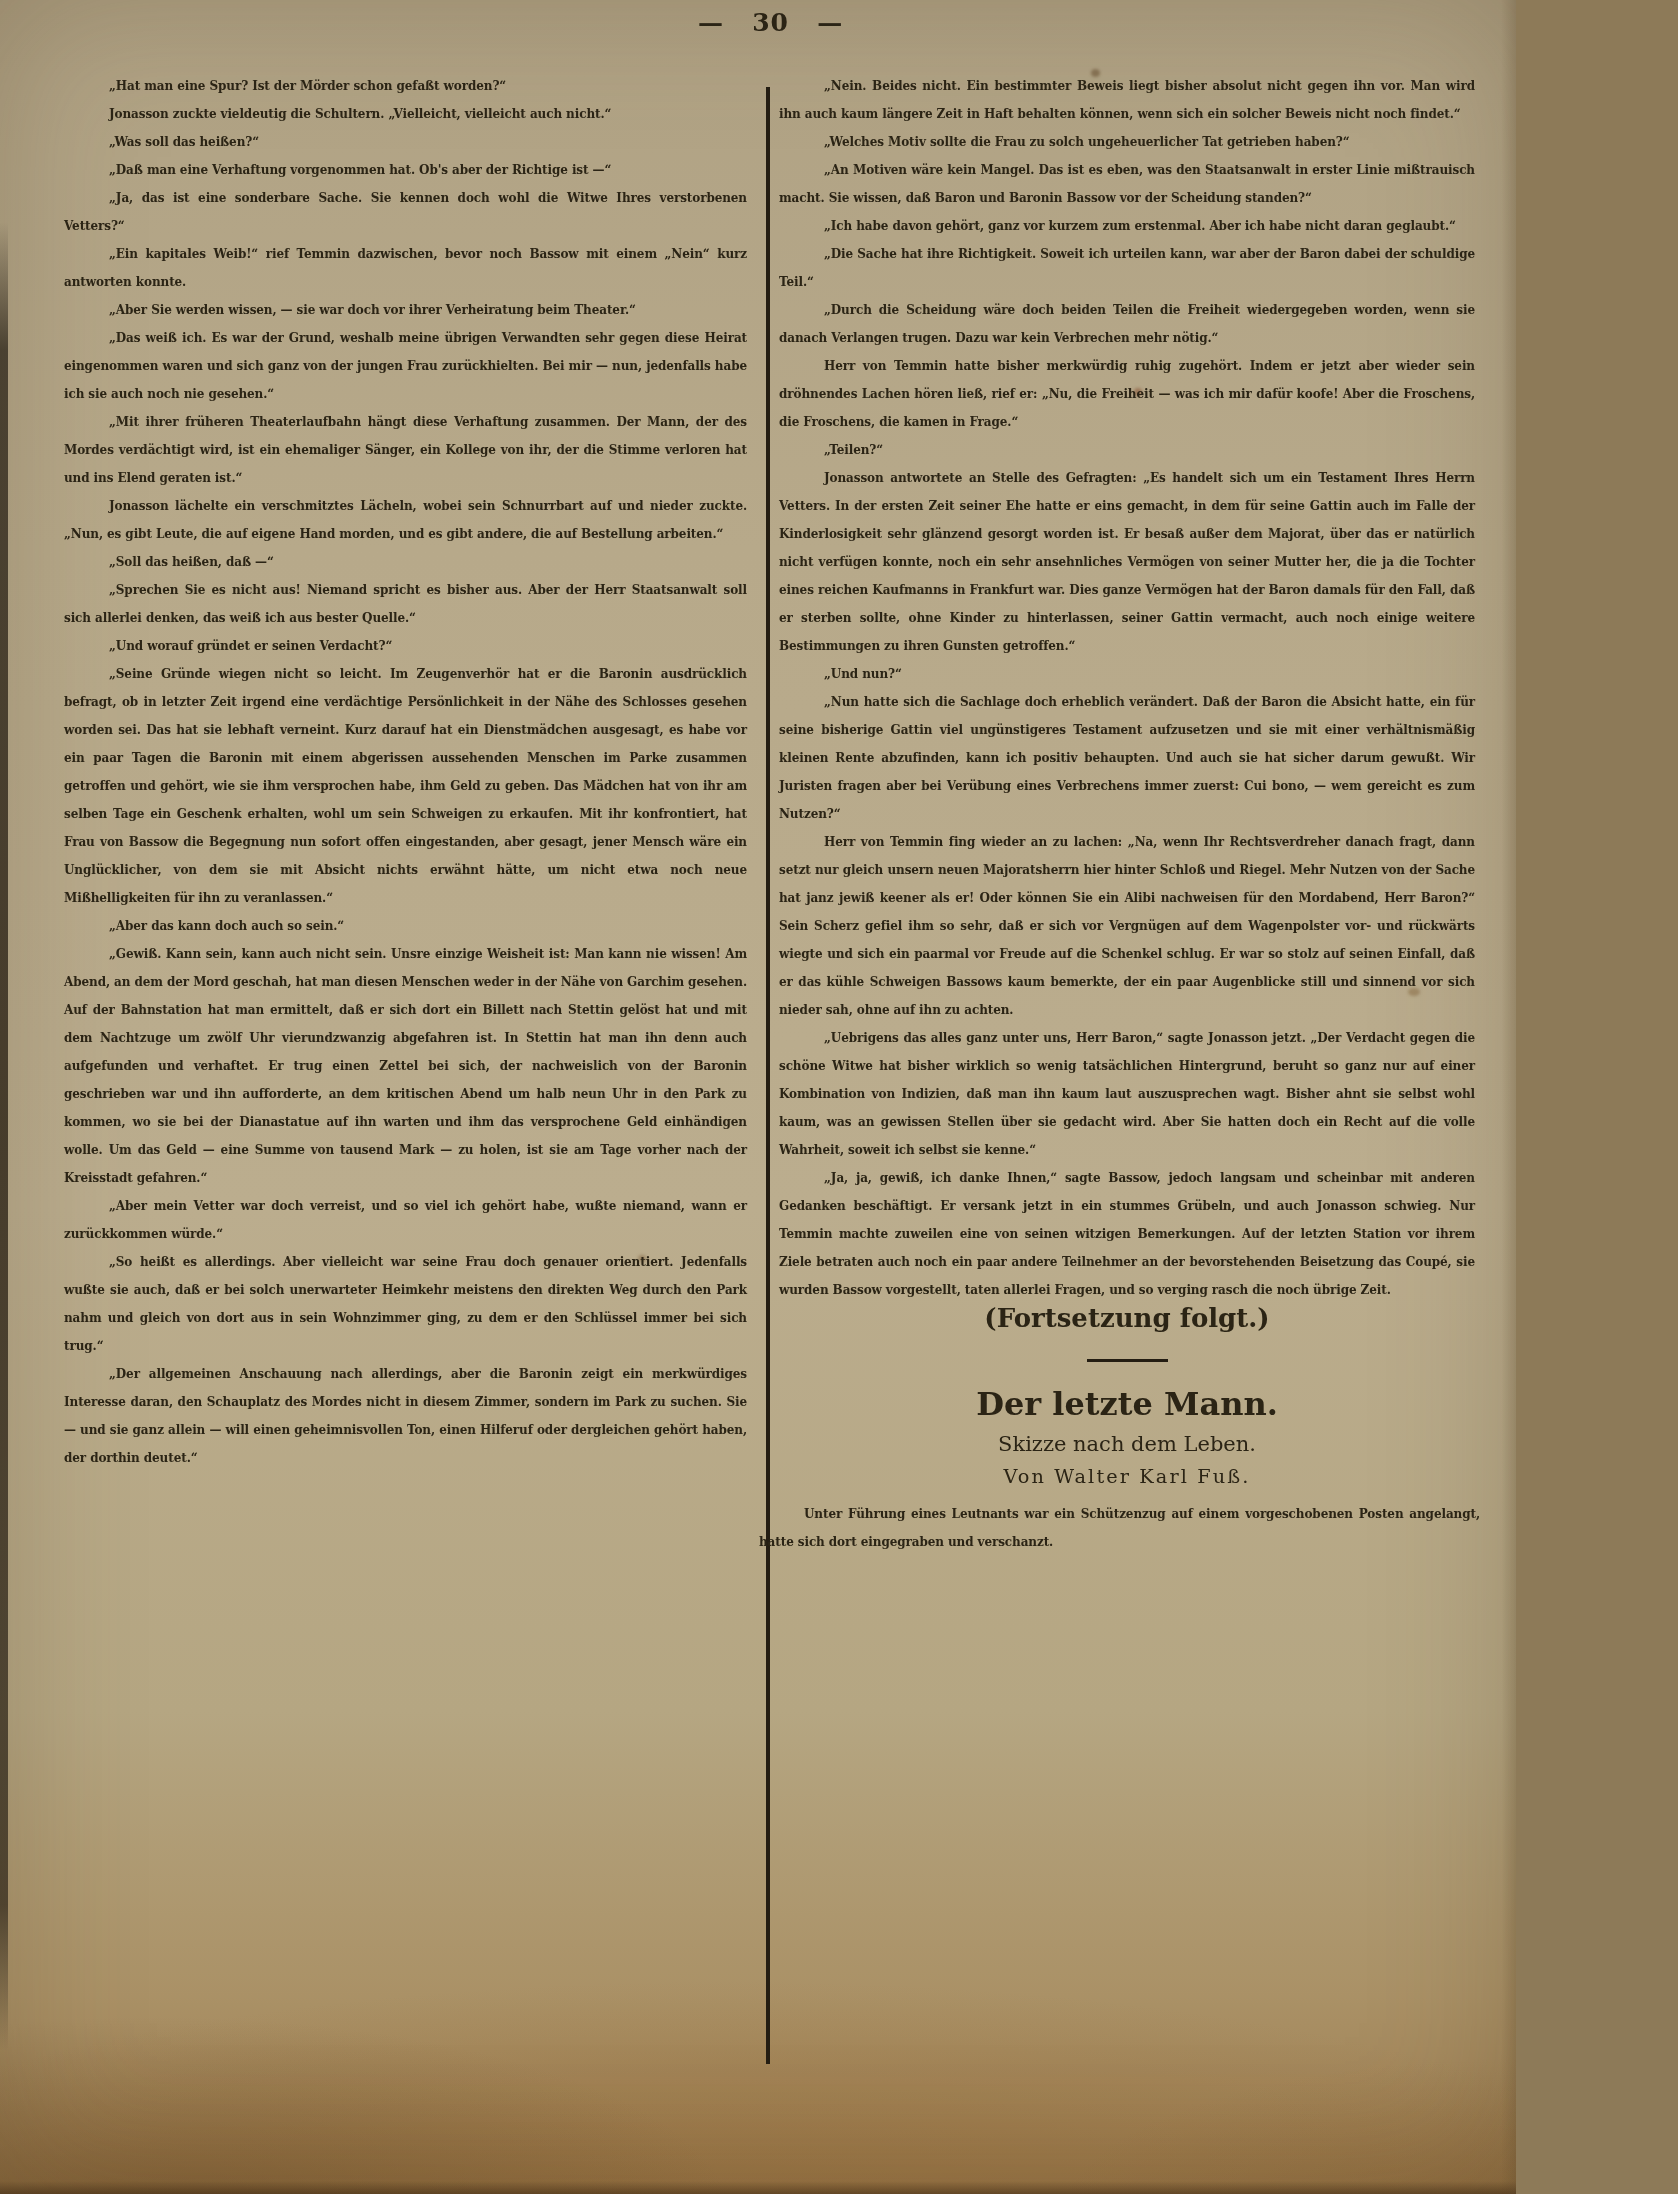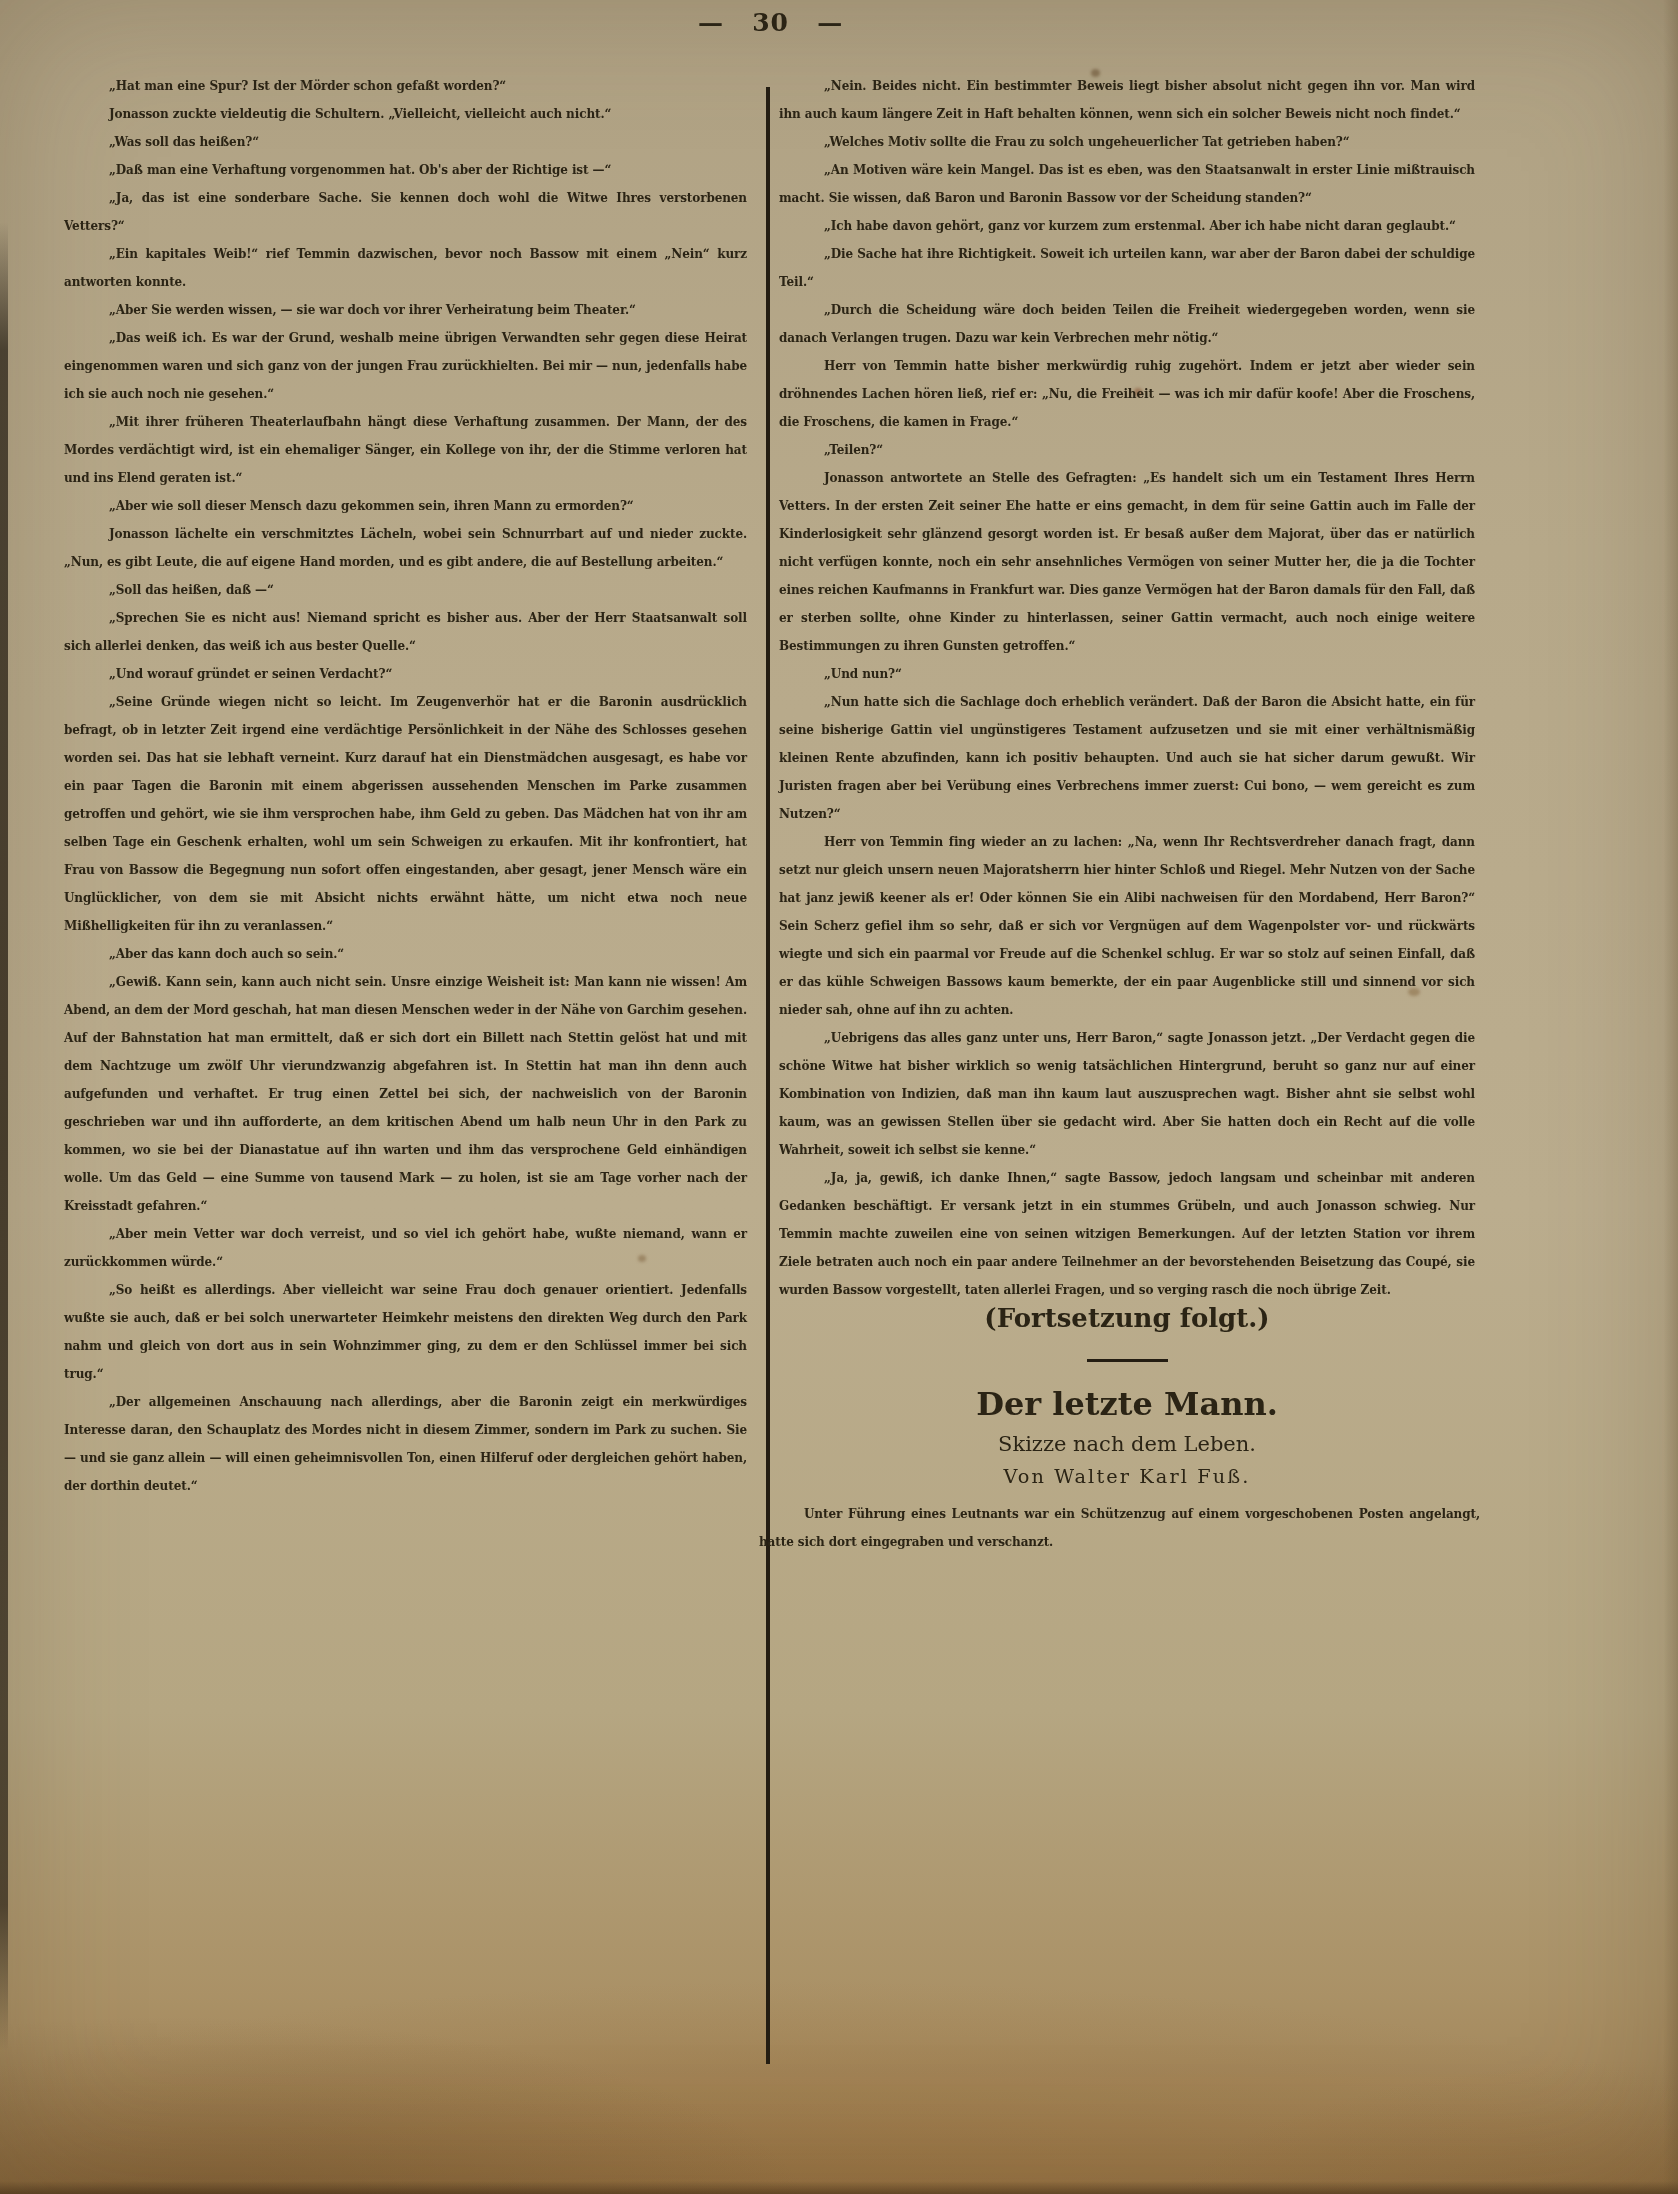--- a/index.html
+++ b/index.html
@@ -1,18 +1,18 @@
 <!DOCTYPE html>
 <html lang="de" style="font-size:13.4px"><head>
 <meta charset="utf-8">
 <style>
   html,body{margin:0;padding:0;background:#8d7a58;}
   .page{
     position:relative;
-    width:1678px;height:2194px;
+    width:1516px;height:2194px;
     overflow:hidden;
     font-family:"DejaVu Serif", serif;
     color:#2b2415;
     background:
       radial-gradient(55% 13% at 10% 101%, rgba(94,62,26,.40), rgba(94,62,26,0) 70%),
       radial-gradient(90% 17% at 48% 103%, rgba(146,99,44,.48), rgba(146,99,44,0) 75%),
       radial-gradient(42% 10% at 100% 101%, rgba(120,82,36,.30), rgba(120,82,36,0) 72%),
       linear-gradient(180deg,#b0a284 0%,#b7a98a 25%,#bbad8e 55%,#b5a682 78%,#aa9166 91%,#9b7b4e 100%);
     box-shadow: inset 0 0 143px rgba(80,62,35,.28);
   }
@@ -81,21 +81,20 @@
   <section class="col col-left">
       <p class="para">„Hat man eine Spur? Ist der Mörder schon gefaßt worden?“</p>
       <p class="para">Jonasson zuckte vieldeutig die Schultern. „Vielleicht, vielleicht auch nicht.“</p>
       <p class="para">„Was soll das heißen?“</p>
       <p class="para">„Daß man eine Verhaftung vorgenommen hat. Ob's aber der Richtige ist —“</p>
       <p class="para">„Ja, das ist eine sonderbare Sache. Sie kennen doch wohl die Witwe Ihres verstorbenen Vetters?“</p>
       <p class="para">„Ein kapitales Weib!“ rief Temmin dazwischen, bevor noch Bassow mit einem „Nein“ kurz antworten konnte.</p>
       <p class="para">„Aber Sie werden wissen, — sie war doch vor ihrer Verheiratung beim Theater.“</p>
       <p class="para">„Das weiß ich. Es war der Grund, weshalb meine übrigen Verwandten sehr gegen diese Heirat eingenommen waren und sich ganz von der jungen Frau zurückhielten. Bei mir — nun, jedenfalls habe ich sie auch noch nie gesehen.“</p>
       <p class="para">„Mit ihrer früheren Theaterlaufbahn hängt diese Verhaftung zusammen. Der Mann, der des Mordes verdächtigt wird, ist ein ehemaliger Sänger, ein Kollege von ihr, der die Stimme verloren hat und ins Elend geraten ist.“</p>
-      <p class="para">„Aber wie soll dieser Mensch dazu gekommen sein, ihren Mann zu ermorden?“</p>
       <p class="para">Jonasson lächelte ein verschmitztes Lächeln, wobei sein Schnurrbart auf und nieder zuckte. „Nun, es gibt Leute, die auf eigene Hand morden, und es gibt andere, die auf Bestellung arbeiten.“</p>
       <p class="para">„Soll das heißen, daß —“</p>
       <p class="para">„Sprechen Sie es nicht aus! Niemand spricht es bisher aus. Aber der Herr Staatsanwalt soll sich allerlei denken, das weiß ich aus bester Quelle.“</p>
       <p class="para">„Und worauf gründet er seinen Verdacht?“</p>
       <p class="para">„Seine Gründe wiegen nicht so leicht. Im Zeugenverhör hat er die Baronin ausdrücklich befragt, ob in letzter Zeit irgend eine verdächtige Persönlichkeit in der Nähe des Schlosses gesehen worden sei. Das hat sie lebhaft verneint. Kurz darauf hat ein Dienstmädchen ausgesagt, es habe vor ein paar Tagen die Baronin mit einem abgerissen aussehenden Menschen im Parke zusammen getroffen und gehört, wie sie ihm versprochen habe, ihm Geld zu geben. Das Mädchen hat von ihr am selben Tage ein Geschenk erhalten, wohl um sein Schweigen zu erkaufen. Mit ihr konfrontiert, hat Frau von Bassow die Begegnung nun sofort offen eingestanden, aber gesagt, jener Mensch wäre ein Unglücklicher, von dem sie mit Absicht nichts erwähnt hätte, um nicht etwa noch neue Mißhelligkeiten für ihn zu veranlassen.“</p>
       <p class="para">„Aber das kann doch auch so sein.“</p>
       <p class="para">„Gewiß. Kann sein, kann auch nicht sein. Unsre einzige Weisheit ist: Man kann nie wissen! Am Abend, an dem der Mord geschah, hat man diesen Menschen weder in der Nähe von Garchim gesehen. Auf der Bahnstation hat man ermittelt, daß er sich dort ein Billett nach Stettin gelöst hat und mit dem Nachtzuge um zwölf Uhr vierundzwanzig abgefahren ist. In Stettin hat man ihn denn auch aufgefunden und verhaftet. Er trug einen Zettel bei sich, der nachweislich von der Baronin geschrieben war und ihn aufforderte, an dem kritischen Abend um halb neun Uhr in den Park zu kommen, wo sie bei der Dianastatue auf ihn warten und ihm das versprochene Geld einhändigen wolle. Um das Geld — eine Summe von tausend Mark — zu holen, ist sie am Tage vorher nach der Kreisstadt gefahren.“</p>
       <p class="para">„Aber mein Vetter war doch verreist, und so viel ich gehört habe, wußte niemand, wann er zurückkommen würde.“</p>
       <p class="para">„So heißt es allerdings. Aber vielleicht war seine Frau doch genauer orientiert. Jedenfalls wußte sie auch, daß er bei solch unerwarteter Heimkehr meistens den direkten Weg durch den Park nahm und gleich von dort aus in sein Wohnzimmer ging, zu dem er den Schlüssel immer bei sich trug.“</p>
       <p class="para">„Der allgemeinen Anschauung nach allerdings, aber die Baronin zeigt ein merkwürdiges Interesse daran, den Schauplatz des Mordes nicht in diesem Zimmer, sondern im Park zu suchen. Sie — und sie ganz allein — will einen geheimnisvollen Ton, einen Hilferuf oder dergleichen gehört haben, der dorthin deutet.“</p>

